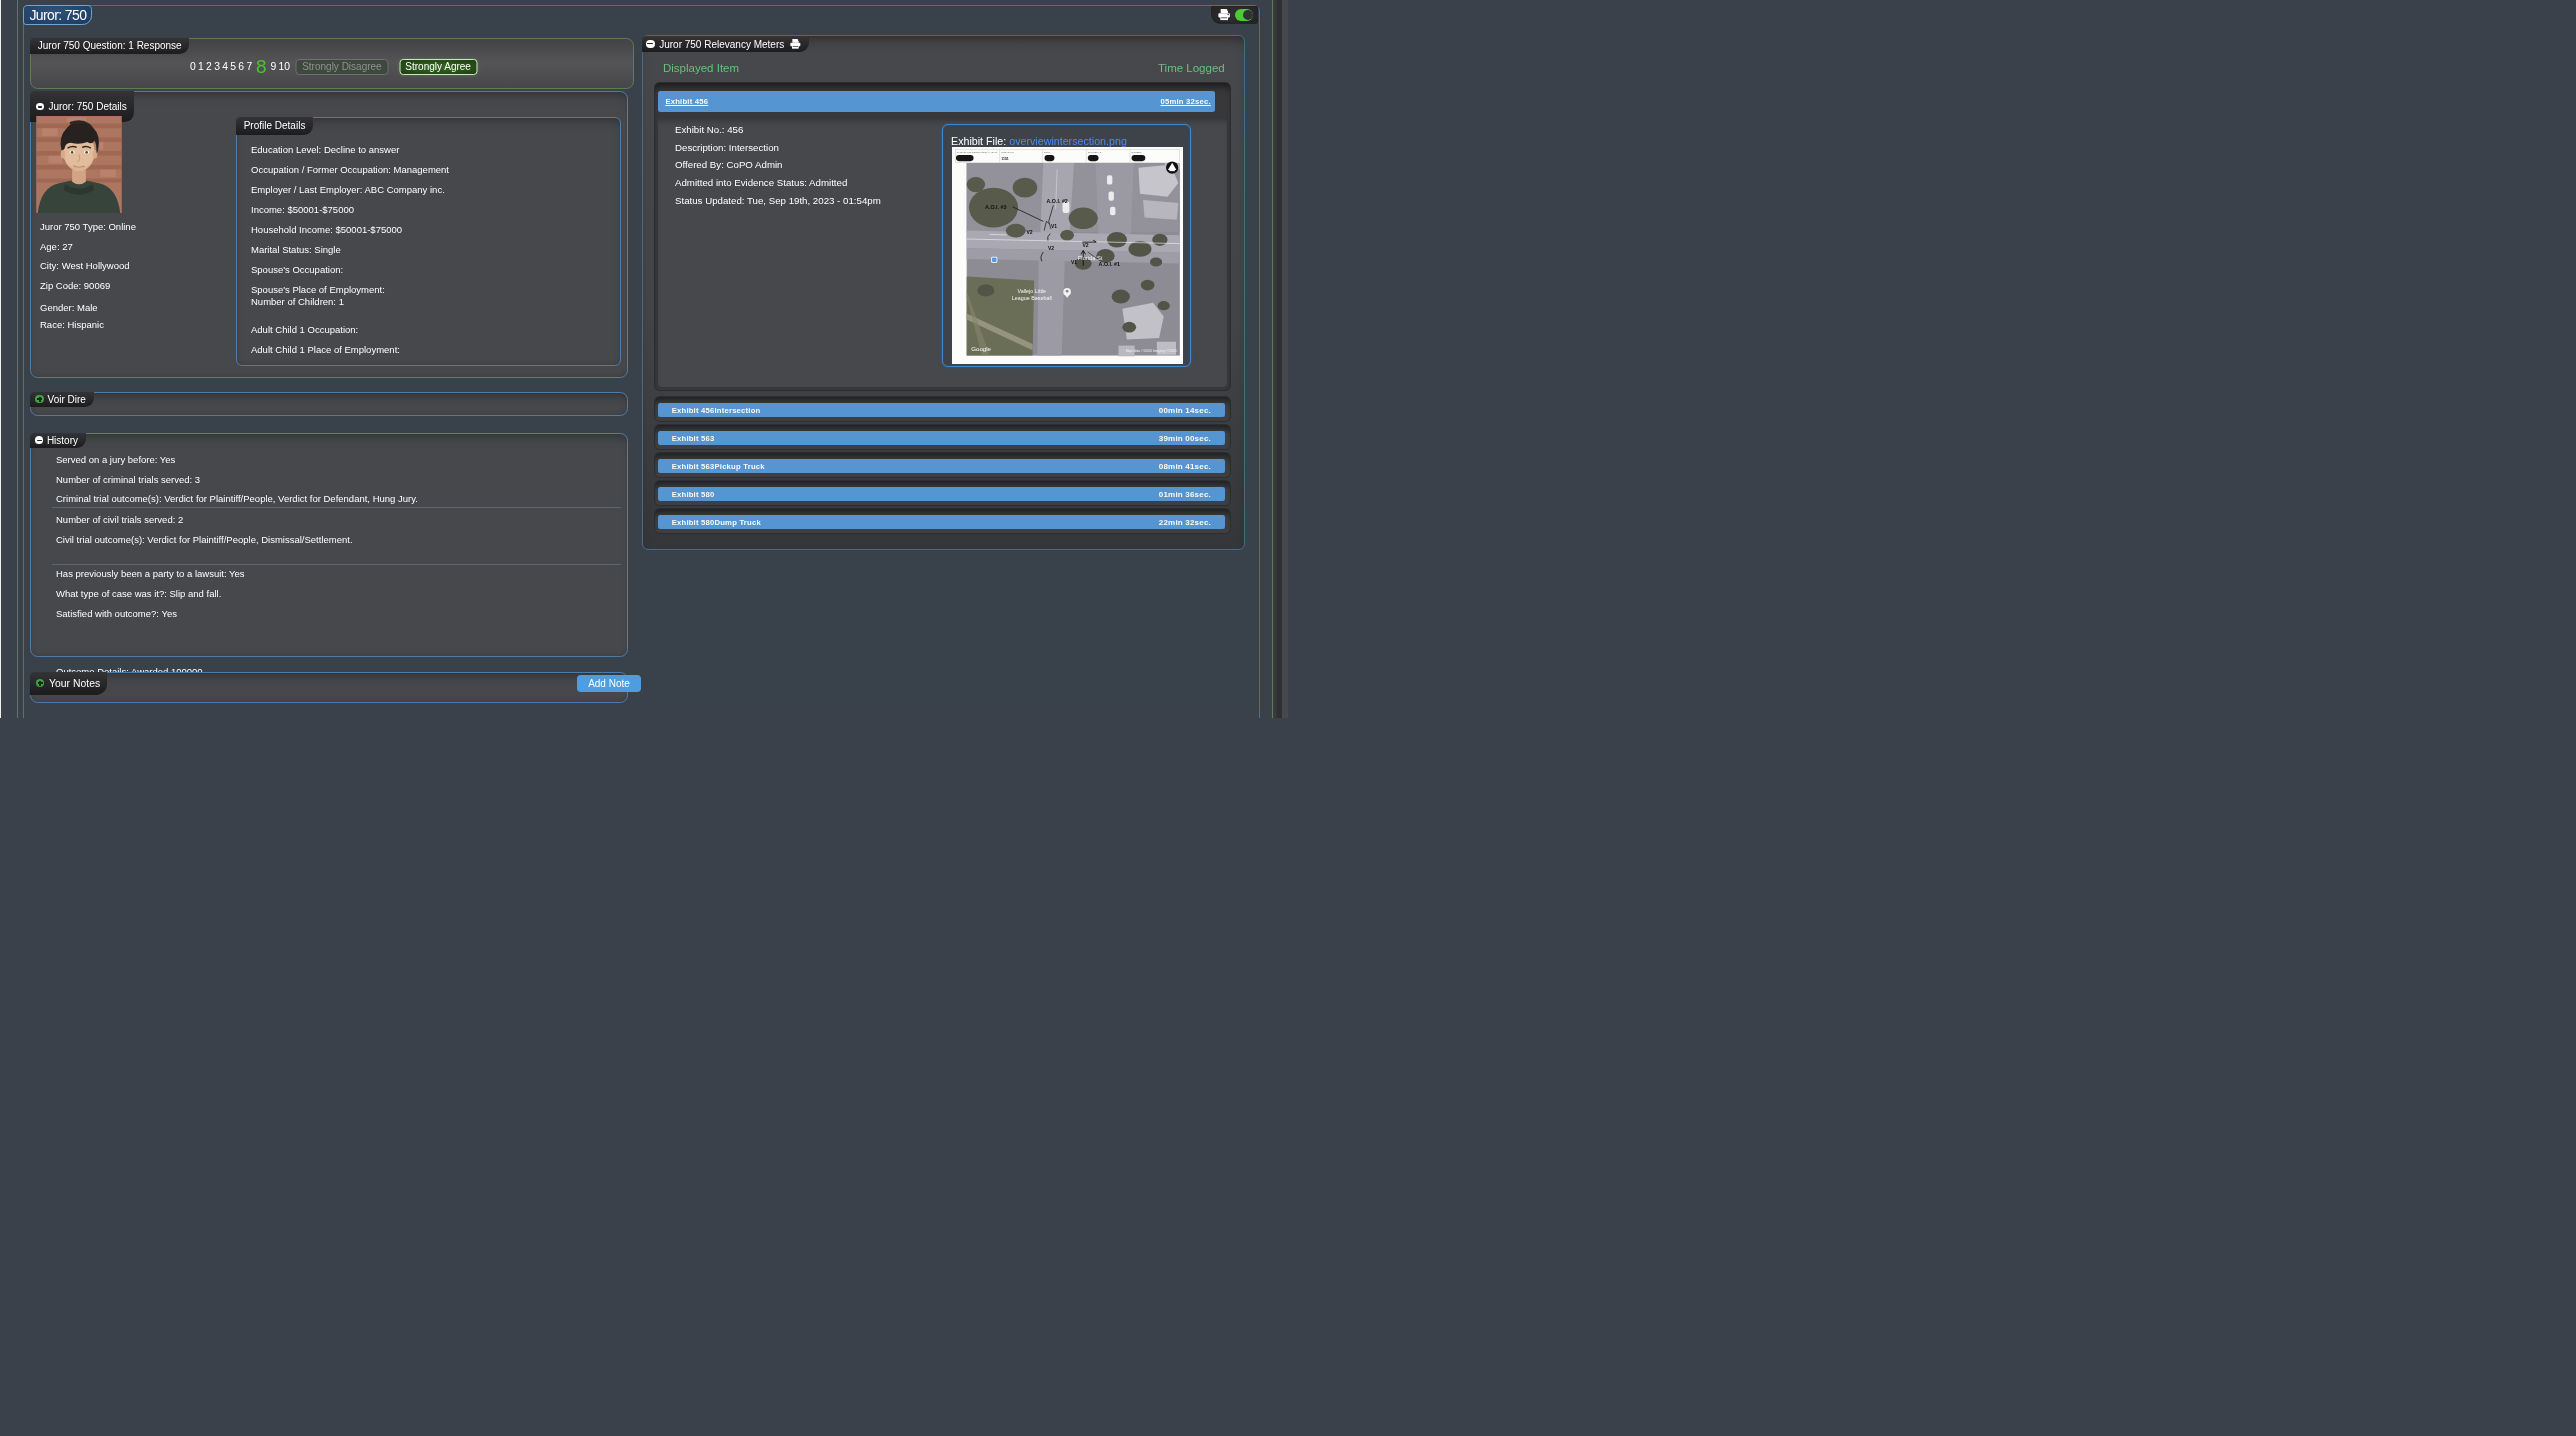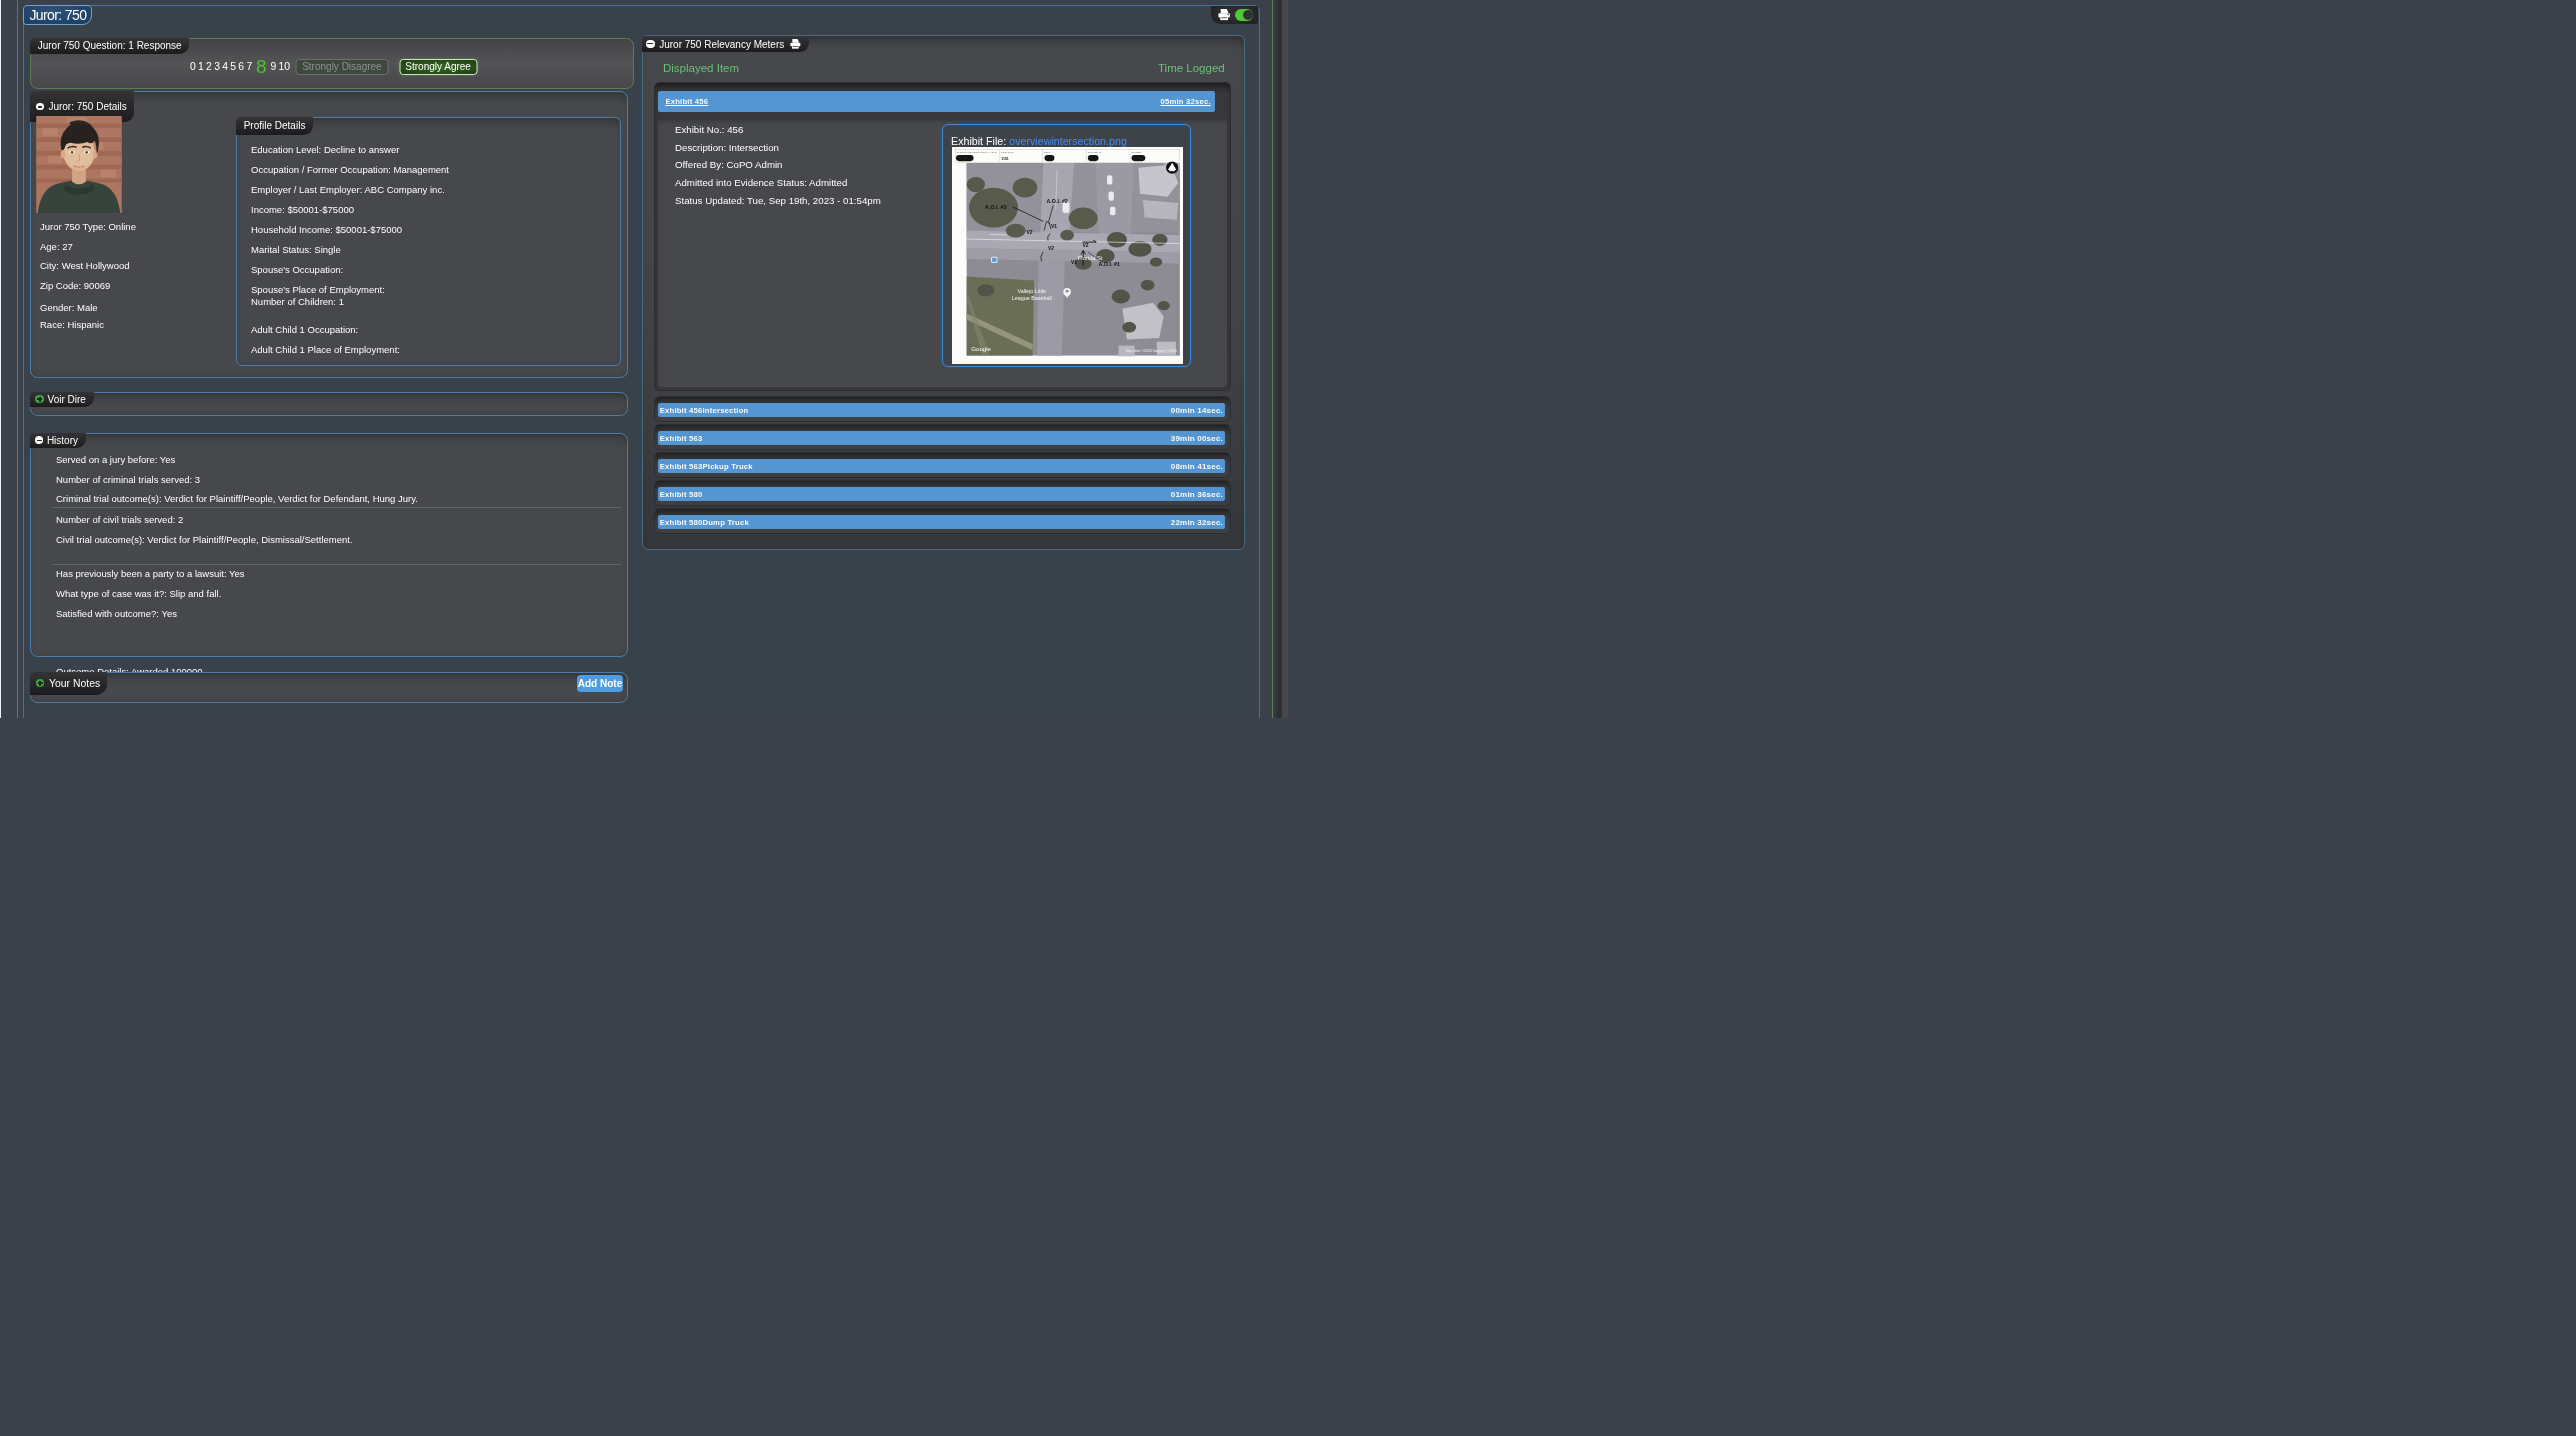--- a/index.html
+++ b/index.html
@@ -56,32 +56,32 @@
 #vtab { left:30px; top:392px; height:14.6px; padding:0 7.7px 0 5.4px; gap:3.8px; }
 
 
 #hpanel { left:30px; top:433px; width:598px; height:224px; }
 #htab { left:30px; top:433px; height:14.6px; padding:0 7.7px 0 5.4px; gap:3.8px; }
 .hr { position:absolute; left:52px; width:569px; height:0.8px; background:rgba(130,160,190,0.35); }
 
 
 #npanel { left:30px; top:672px; width:598px; height:31px; }
 #ntab { left:30px; top:672px; height:22.6px; padding:0 7px 0 6.1px; gap:4.6px; font-size:10.4px; border-radius:4.6px 0 10.7px 0; }
-#addnote { left:577px; top:675px; width:46px; height:17px; background:#4e9de0; border-radius:3.8px;
-  font-size:10px; line-height:17px; text-align:center; color:#fff;font-weight:bold; }
+#addnote { left:577px; top:675px; width:64px; height:17px; background:#4e9de0; border-radius:3.8px;
+  font-size:10px; line-height:17px; text-align:center; color:#fff; }
 
 
 #rpanel { left:642px; top:35px; width:603px; height:515px; border:0.8px solid #4a6a84; border-radius:6.1px; background:linear-gradient(180deg,#47484b 0%, #434448 55%, #35363a 100%); box-shadow:inset 0 9.2px 12.3px -7.7px rgba(0,0,0,0.5); }
 #rtab { left:642px; top:36px; height:16px; padding:0 7.7px 0 3.8px; gap:4.6px; font-size:10px; }
 .greenlbl { font-size:11.5px; color:#68c17a; }
 #dispitem { left:663px; top:62px; }
 #timelog { left:1158px; top:62px; }
 .wrapper { position:absolute; left:654px; width:577px; background:#3e3f42; border:0.8px solid #2c2d2f; border-radius:5.4px; box-shadow:inset 0 7px 7.7px -3.8px rgba(0,0,0,0.55); }
 .bar { position:absolute; left:2.7px; right:5px; top:6.1px; height:14px; background:#5596d2; border-radius:2.3px;
-  display:flex; align-items:center; justify-content:space-between; padding:0 2px; }
+  display:flex; align-items:center; justify-content:space-between; padding:0 14px; }
 .bar .bt { font-size:7.7px; font-weight:bold; color:#f8faf5; letter-spacing:0.2px; }
 .bar .tt { font-size:8px; font-weight:bold; color:#f8faf5; letter-spacing:0.2px; }
 #exwrap { top:82px; height:309px; background:#38383b; }
 #excontent { position:absolute; left:2.7px; right:2.7px; top:35px; bottom:2.7px; background:#46484b; border-radius:0 0 3.8px 3.8px; box-shadow:inset 0 6.1px 7.7px -4.6px rgba(0,0,0,0.35); }
 #exwrap .bar { top:8.4px; height:20.3px; right:15.4px; padding:0 3.8px 0 7.7px;text-decoration:underline; }
 #exwrap .bar .tt { font-size:7.7px; }
 .exline { position:absolute; left:675px; font-size:9.7px; color:#fff; white-space:nowrap; }
 #excard { left:942px; top:124px; width:249px; height:243px; border:1.2px solid #3c87d4; border-radius:6.1px;
   background:#3e434a; box-shadow:0 0 3.1px rgba(52,128,210,0.38), inset 0 0 2.3px rgba(52,128,210,0.25); }
 #exlabel { left:951px; top:135px; font-size:10.7px; color:#fff; }

